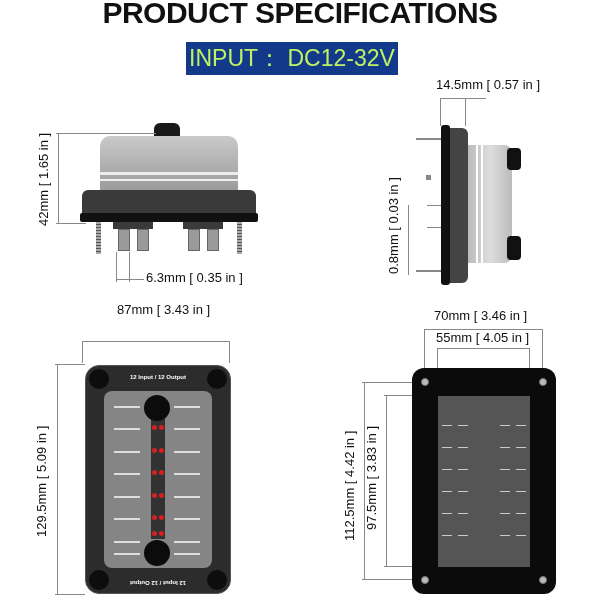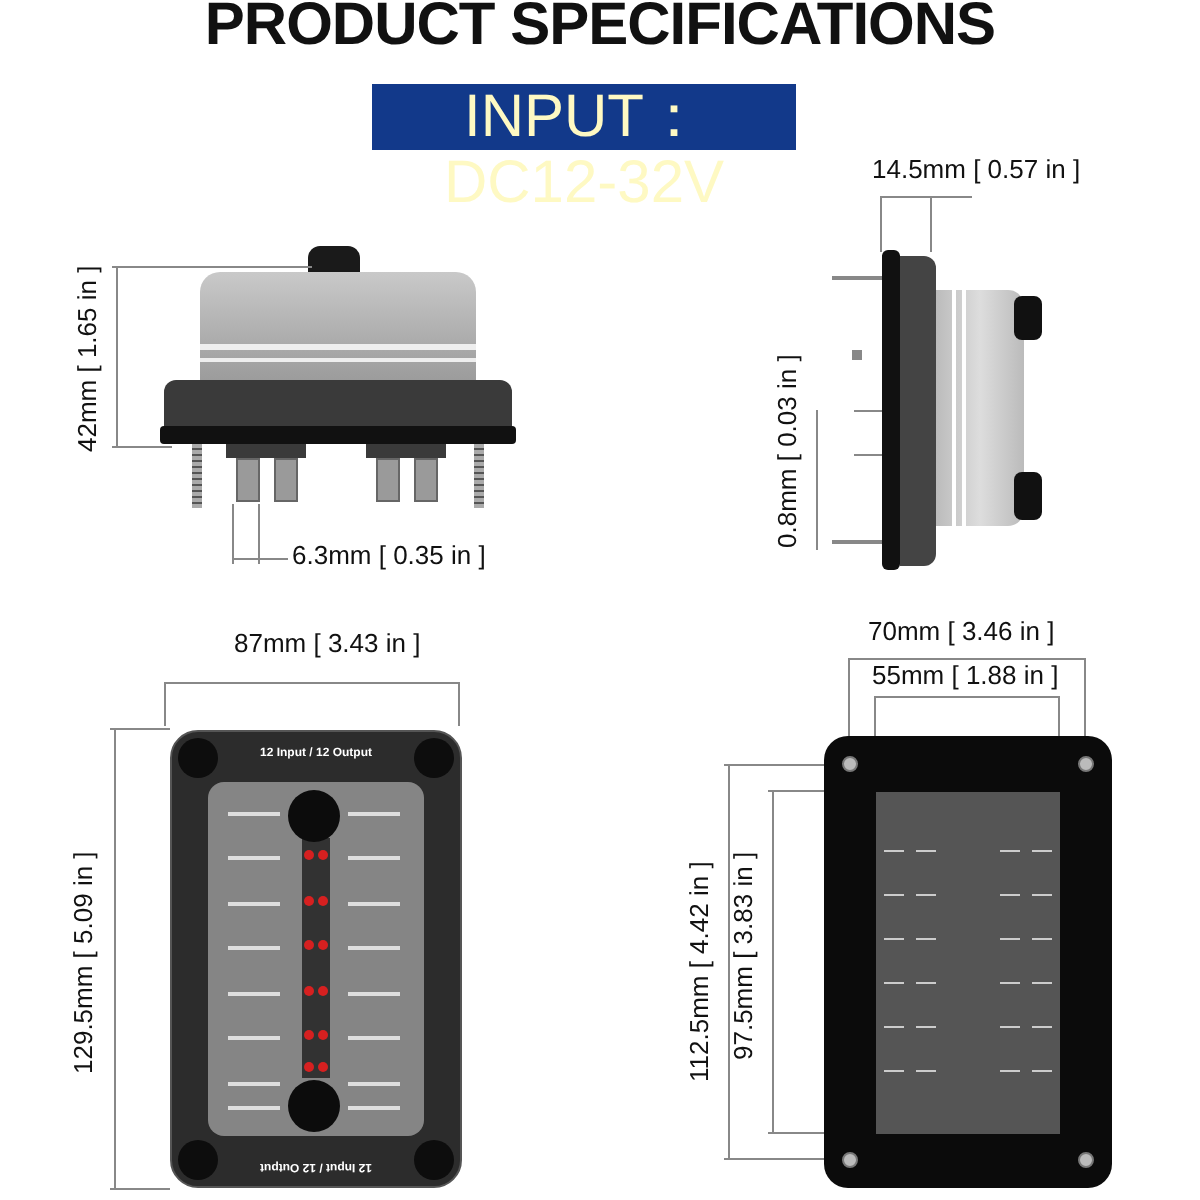--- a/index.html
+++ b/index.html
@@ -1,19 +1,19 @@
 <!DOCTYPE html>
 <html><head>
 <meta charset="utf-8">
 <style>
   html,body{margin:0;padding:0;background:#fff;}
   body{width:600px;height:600px;position:relative;overflow:hidden;font-family:"Liberation Sans",sans-serif;color:#111;}
   .abs{position:absolute;}
   .title{left:0;top:-4px;width:600px;text-align:center;font-weight:bold;font-size:30px;letter-spacing:-0.5px;color:#111;}
-  .banner{left:186px;top:42px;width:212px;height:33px;background:#12398a;color:#fef9c3;font-size:30px;line-height:33px;text-align:center;}
+  .banner{left:186px;top:42px;width:212px;height:33px;background:#12398a;color:#bef264;font-size:23px;line-height:33px;text-align:center;}
   .dim{font-size:13px;color:#111;white-space:nowrap;}
   .vdim{transform-origin:left top;transform:rotate(-90deg);}
   .line{background:#888;}
   
   .cover{background:linear-gradient(#c9c9c9,#9a9a9a);border-radius:10px 10px 0 0;}
   .stripe{background:#eee;}
   .base{background:#3a3a3a;}
   .basebar{background:#111;border-radius:2px;}
   .knob{background:#1a1a1a;border-radius:6px 6px 2px 2px;}
   .term{background:#9a9a9a;border:1px solid #666;}
@@ -83,21 +83,21 @@
   <div class="abs" style="left:481px;top:145px;width:2px;height:118px;background:#fff;"></div>
   <div class="abs sideknob" style="left:507px;top:148px;width:14px;height:22px;"></div>
   <div class="abs sideknob" style="left:507px;top:236px;width:14px;height:24px;"></div>
   <div class="abs" style="left:426px;top:175px;width:5px;height:5px;background:#888;"></div>
   <div class="abs line" style="left:427px;top:205px;width:14px;height:1px;"></div>
   <div class="abs line" style="left:427px;top:227px;width:14px;height:1px;"></div>
 </div>
 <div class="abs line" style="left:408px;top:205px;width:1px;height:70px;"></div>
 <div class="abs dim vdim" style="left:386px;top:274px;">0.8mm [ 0.03 in ]</div>
 
-<div class="abs dim" style="left:117px;top:314px;">87mm [ 3.43 in ]</div>
+<div class="abs dim" style="left:117px;top:302px;">87mm [ 3.43 in ]</div>
 <div class="abs line" style="left:82px;top:341px;width:148px;height:1px;"></div>
 <div class="abs line" style="left:82px;top:341px;width:1px;height:22px;"></div>
 <div class="abs line" style="left:229px;top:341px;width:1px;height:22px;"></div>
 <div class="abs line" style="left:55px;top:364px;width:30px;height:1px;"></div>
 <div class="abs line" style="left:55px;top:594px;width:30px;height:1px;"></div>
 <div class="abs line" style="left:57px;top:364px;width:1px;height:230px;"></div>
 <div class="abs dim vdim" style="left:34px;top:537px;">129.5mm [ 5.09 in ]</div>
 
 <div class="abs panel" style="left:85px;top:365px;width:144px;height:227px;">
   <div class="abs corner" style="left:3px;top:3px;width:20px;height:20px;"></div>
@@ -140,21 +140,21 @@
     <div class="abs led" style="left:55px;top:124px;width:5px;height:5px;"></div>
     <div class="abs led" style="left:48px;top:140px;width:5px;height:5px;"></div>
     <div class="abs led" style="left:55px;top:140px;width:5px;height:5px;"></div>
   </div>
 </div>
 
 <div class="abs dim" style="left:434px;top:308px;">70mm [ 3.46 in ]</div>
 <div class="abs line" style="left:424px;top:329px;width:119px;height:1px;"></div>
 <div class="abs line" style="left:424px;top:329px;width:1px;height:42px;"></div>
 <div class="abs line" style="left:542px;top:329px;width:1px;height:42px;"></div>
-<div class="abs dim" style="left:436px;top:330px;">55mm [ 1.88 in ]</div>
+<div class="abs dim" style="left:436px;top:330px;">55mm [ 4.05 in ]</div>
 <div class="abs line" style="left:437px;top:348px;width:93px;height:1px;"></div>
 <div class="abs line" style="left:437px;top:348px;width:1px;height:44px;"></div>
 <div class="abs line" style="left:529px;top:348px;width:1px;height:44px;"></div>
 
 <div class="abs line" style="left:362px;top:382px;width:60px;height:1px;"></div>
 <div class="abs line" style="left:362px;top:579px;width:60px;height:1px;"></div>
 <div class="abs line" style="left:364px;top:382px;width:1px;height:197px;"></div>
 <div class="abs dim vdim" style="left:342px;top:541px;">112.5mm [ 4.42 in ]</div>
 <div class="abs line" style="left:384px;top:395px;width:50px;height:1px;"></div>
 <div class="abs line" style="left:384px;top:566px;width:50px;height:1px;"></div>

